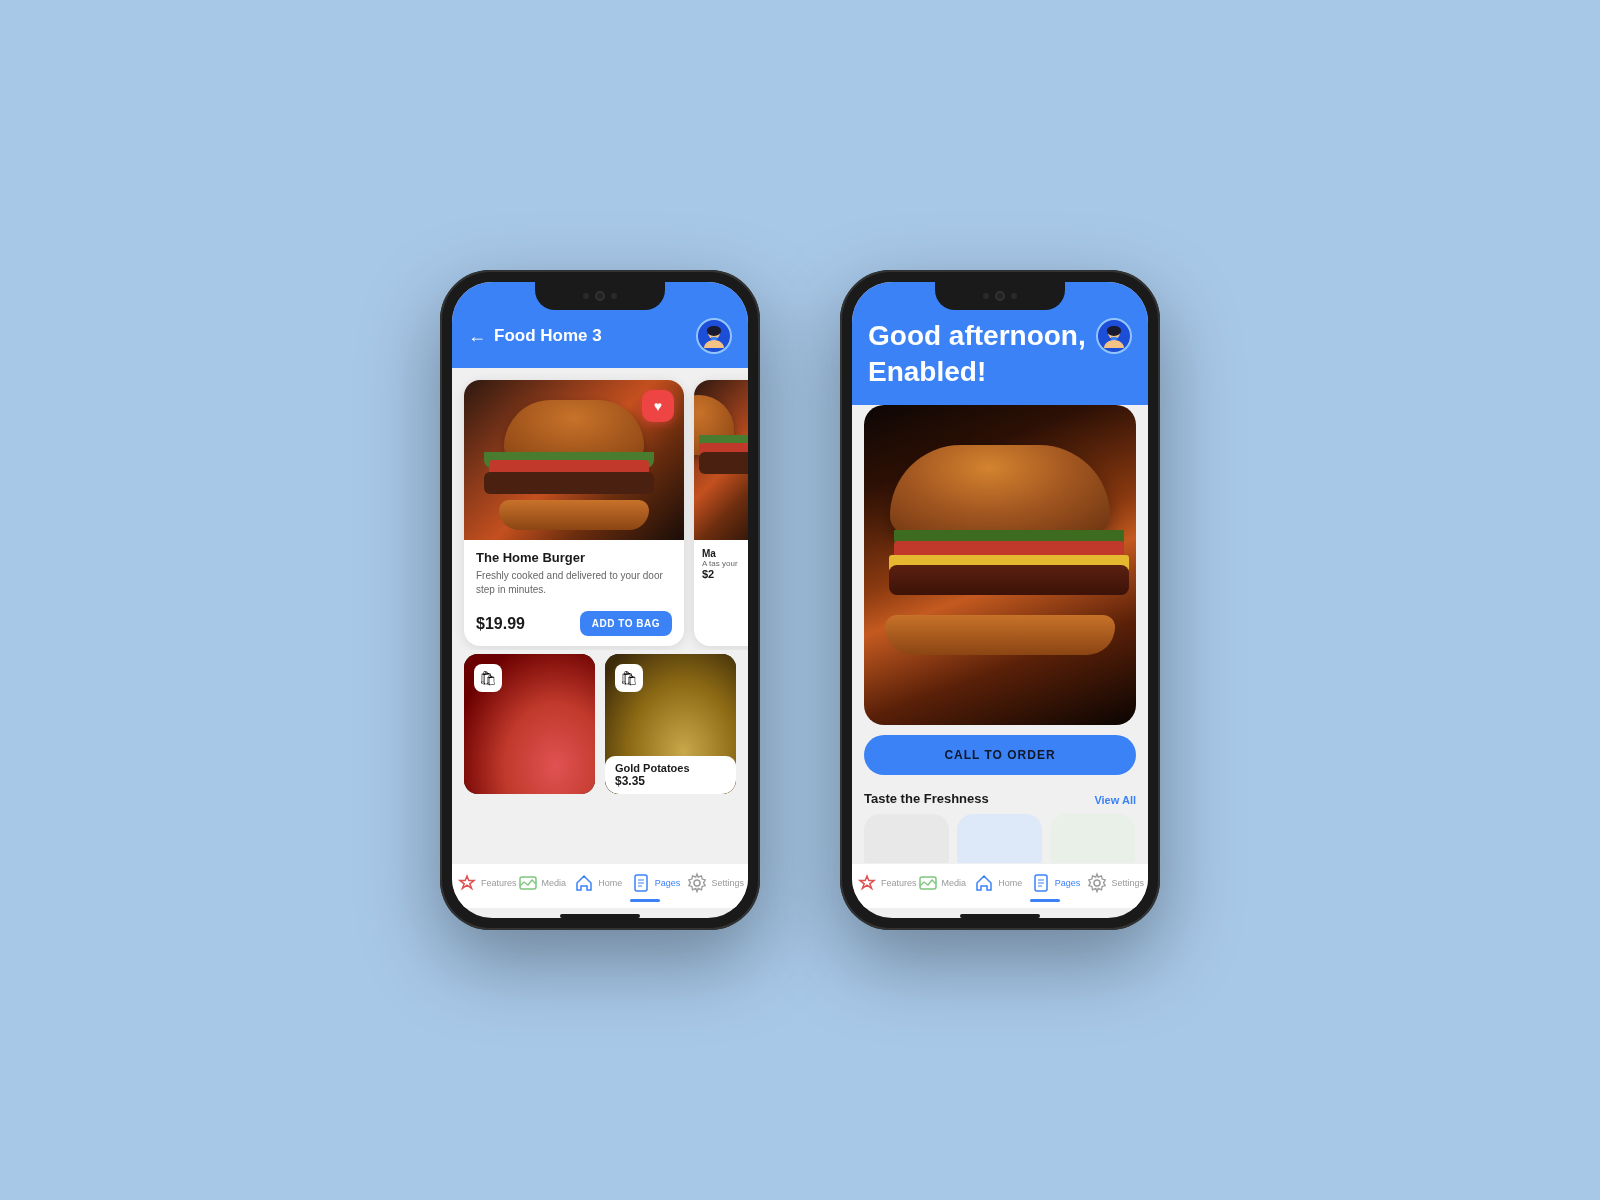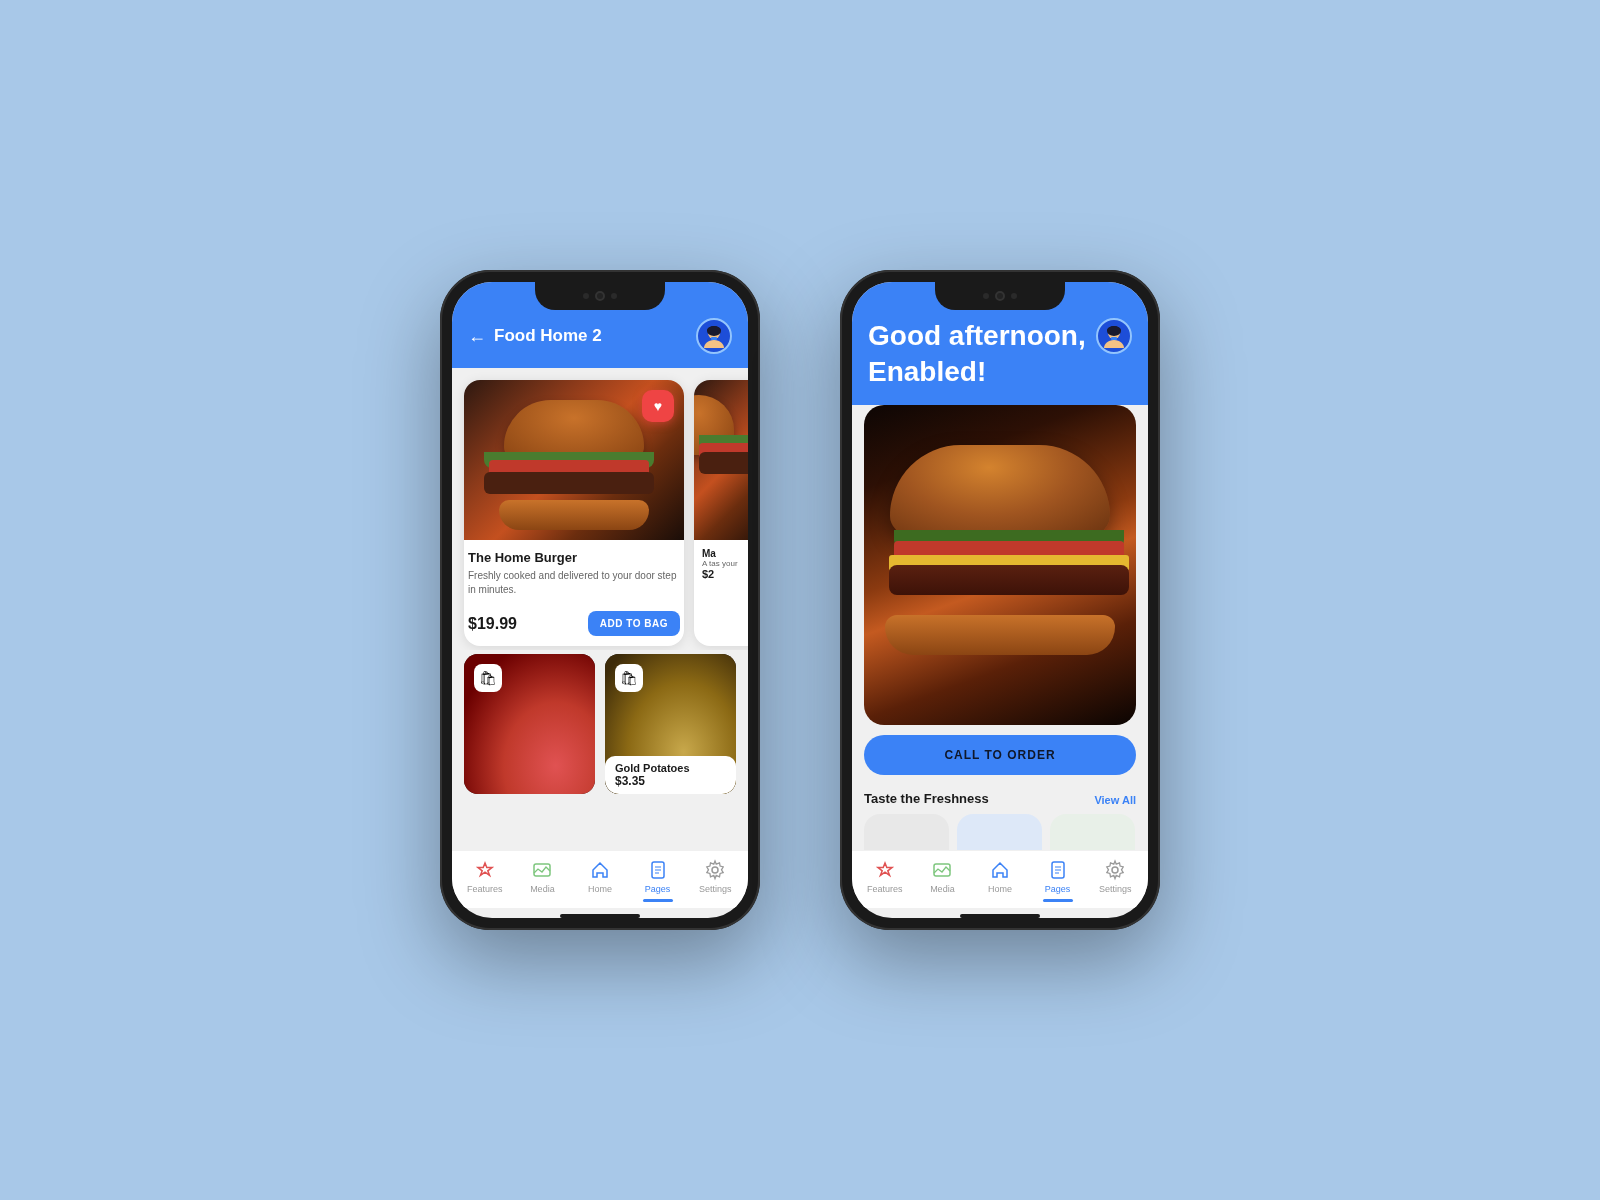--- a/index.html
+++ b/index.html
@@ -187,21 +187,21 @@
       background: #ef4444;
       border-radius: 10px;
       display: flex;
       align-items: center;
       justify-content: center;
       color: white;
       font-size: 14px;
       box-shadow: 0 2px 8px rgba(239,68,68,0.5);
     }
     .card-info {
-      padding: 10px 4px;
+      padding: 10px 12px;
     }
     .card-name {
       font-size: 13px;
       font-weight: 700;
       color: #1a1a1a;
       margin-bottom: 4px;
     }
     .card-desc {
       font-size: 10px;
       color: #666;
@@ -315,21 +315,21 @@
       margin-top: auto;
       background: white;
       padding: 8px 4px 14px;
       display: flex;
       justify-content: space-around;
       border-top: 1px solid #f0f0f0;
       flex-shrink: 0;
     }
     .nav-item {
       display: flex;
-      flex-direction: column;
+      flex-direction: row;
       align-items: center;
       gap: 3px;
       flex: 1;
       position: relative;
     }
     .nav-icon {
       width: 22px; height: 22px;
       display: flex;
       align-items: center;
       justify-content: center;
@@ -516,21 +516,21 @@
   <div class="phone-inner">
     <div class="notch-bar">
       <div class="notch-dot"></div>
       <div class="notch-camera"></div>
       <div class="notch-dot"></div>
     </div>
 
     <div class="phone1-header">
       <div class="header-left">
         <span class="back-arrow">←</span>
-        <span class="header-title">Food Home 2</span>
+        <span class="header-title">Food Home 3</span>
       </div>
       <div class="avatar-circle">
         <svg class="avatar-svg" viewBox="0 0 28 28" fill="none">
           <circle cx="14" cy="11" r="6" fill="#f4c285"></circle>
           <path d="M14 18 C8 18 4 22 4 26 L24 26 C24 22 20 18 14 18Z" fill="#f4c285"></path>
           <ellipse cx="14" cy="9" rx="7" ry="5" fill="#1a1a2e"></ellipse>
           <path d="M7 9 Q7 6 10 5 Q14 3 18 5 Q21 6 21 9" fill="#1a1a2e"></path>
           <rect x="11" y="15" width="6" height="3" rx="1" fill="#3b82f6"></rect>
         </svg>
       </div>

